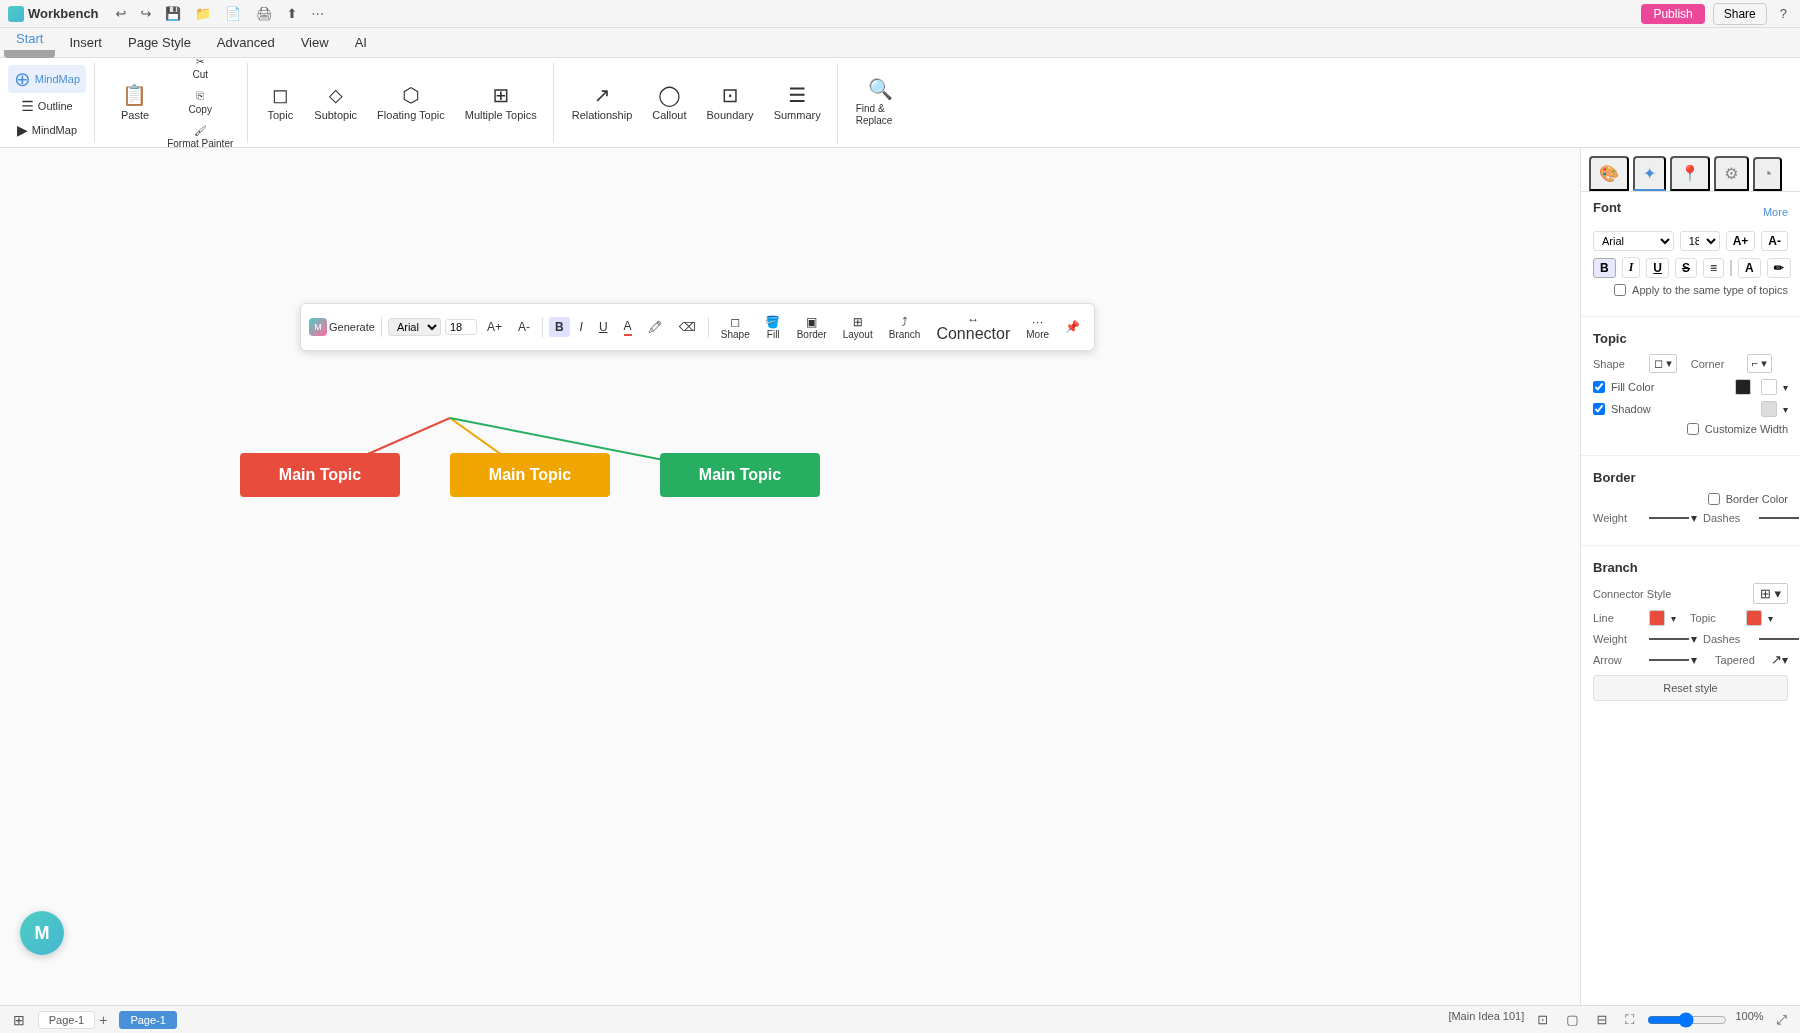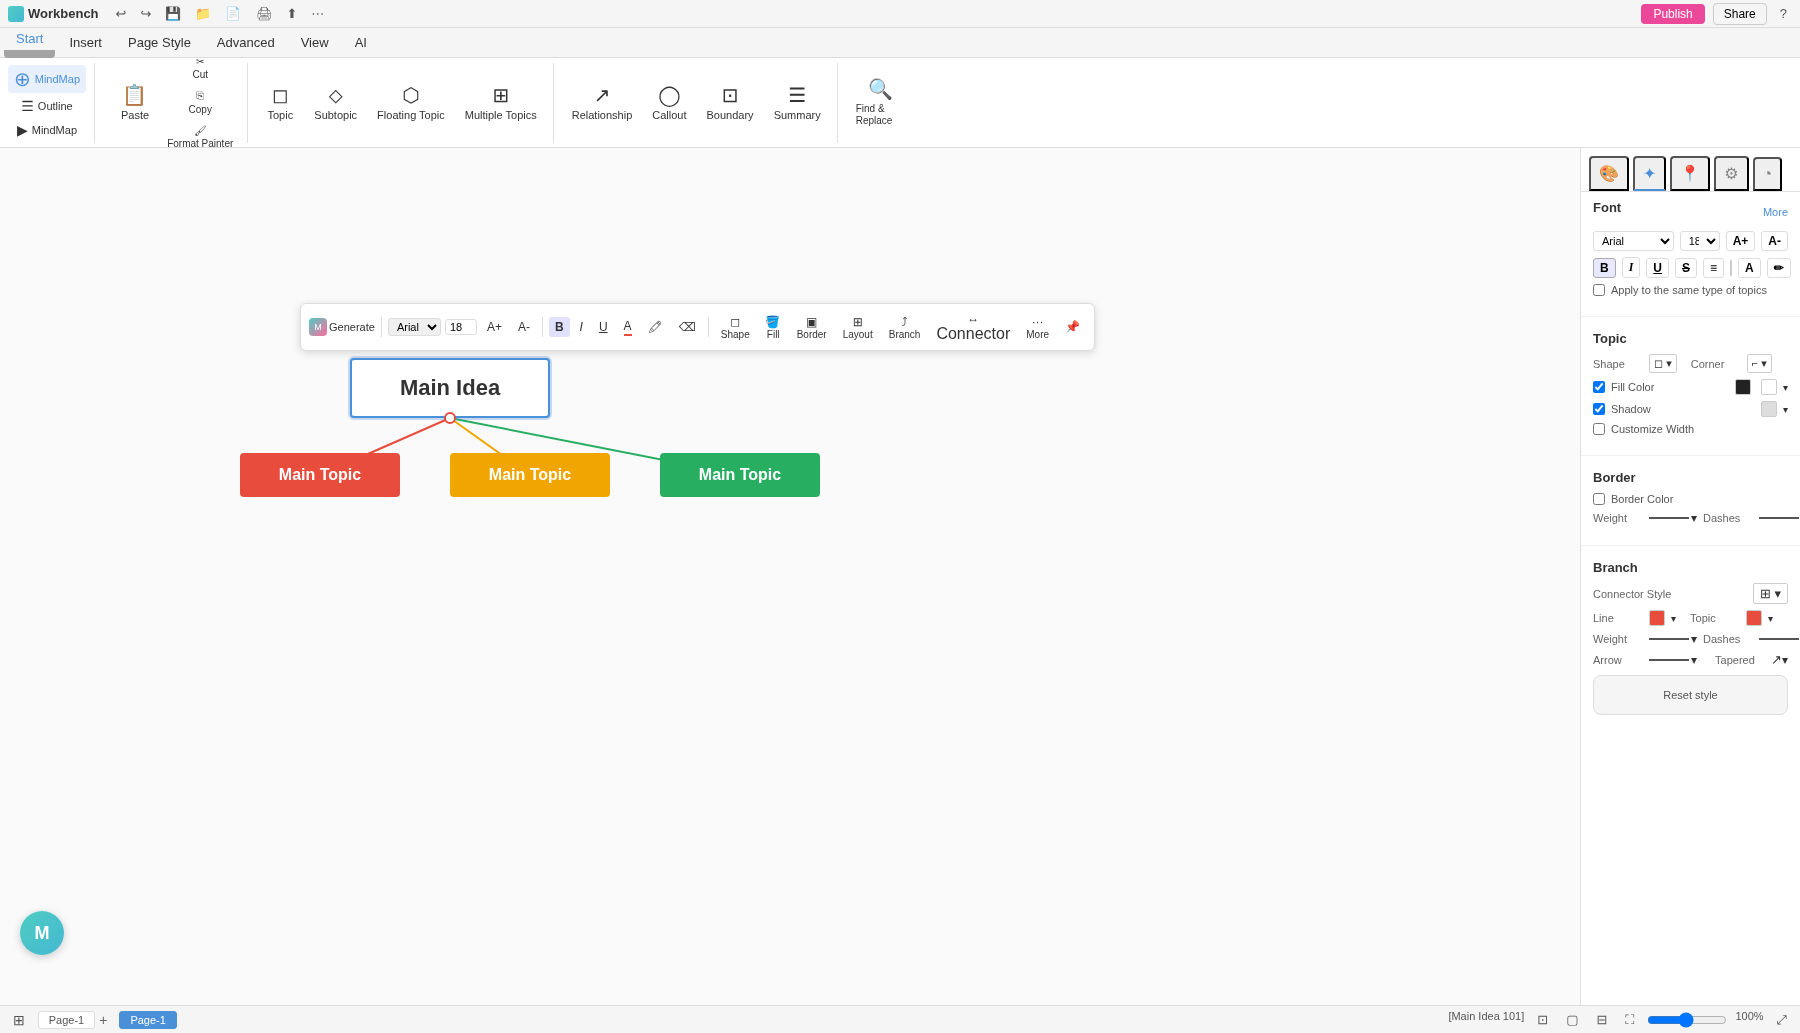--- a/index.html
+++ b/index.html
@@ -255,21 +255,21 @@
       border-radius: 3px;
       padding: 2px 6px;
       background: #fff;
       cursor: pointer;
       font-size: 12px;
       font-weight: bold;
     }
     .font-btn.active { background: #e8e8ff; border-color: #aaa; }
     .color-swatch { width: 16px; height: 16px; border: 1px solid #ccc; border-radius: 2px; cursor: pointer; }
     .rp-divider { height: 1px; background: #f0f0f0; margin: 6px 0; }
-    .rp-checkbox-row { display: flex; align-items: center; gap: 6px; margin-bottom: 6px; }
+    .rp-checkbox-row { display: flex; align-items: center; gap: 6px; margin-bottom: 6px; justify-content: flex-end; }
     .rp-checkbox { width: 12px; height: 12px; }
     .rp-checkbox-label { font-size: 11px; color: #555; }
 
     
     #statusbar {
       height: 28px;
       background: #f5f5f5;
       border-top: 1px solid #ddd;
       display: flex;
       align-items: center;
@@ -443,24 +443,20 @@
 
   <div id="canvas">
 
     <svg id="mindmap-svg">
 
       <line x1="450" y1="270" x2="320" y2="327" stroke="#e74c3c" stroke-width="2"></line>
       <line x1="450" y1="270" x2="530" y2="327" stroke="#f0a500" stroke-width="2"></line>
       <line x1="450" y1="270" x2="740" y2="327" stroke="#27ae60" stroke-width="2"></line>
     </svg>
 
-    <div class="main-idea-node">
-      <span style="font-size:22px; font-weight:bold;">Main Idea</span>
-      <div class="connector-dot"></div>
-    </div>
 
     <div class="topic-node topic-red">
       <span>Main Topic</span>
     </div>
     <div class="topic-node topic-yellow">
       <span>Main Topic</span>
     </div>
     <div class="topic-node topic-green">
       <span>Main Topic</span>
     </div>
@@ -641,21 +637,21 @@
           <div style="width:40px; height:2px; background:#555;"></div>
           <span>▾</span>
         </div>
         <span class="rp-label">Tapered</span>
         <div style="display:flex; align-items:center;">
           <span style="font-size:13px;">↗</span>
           <span>▾</span>
         </div>
       </div>
       <div style="margin-top:8px;">
-        <button style="width:100%; padding:13px; border:1px solid #ddd; background:#f5f5f5; border-radius:8px; font-size:11px; cursor:pointer; color:#555;">Reset style</button>
+        <button style="width:100%; padding:6px; border:1px solid #ddd; background:#f5f5f5; border-radius:3px; font-size:11px; cursor:pointer; color:#555;">Reset style</button>
       </div>
     </div>
   </div>
 </div>
 
 <div id="statusbar">
   <button class="titlebar-btn" style="font-size:14px;">⊞</button>
   <div style="display:flex; align-items:center; gap:4px;">
     <div class="status-page-tab">Page-1</div>
     <button class="status-add-btn">+</button>

